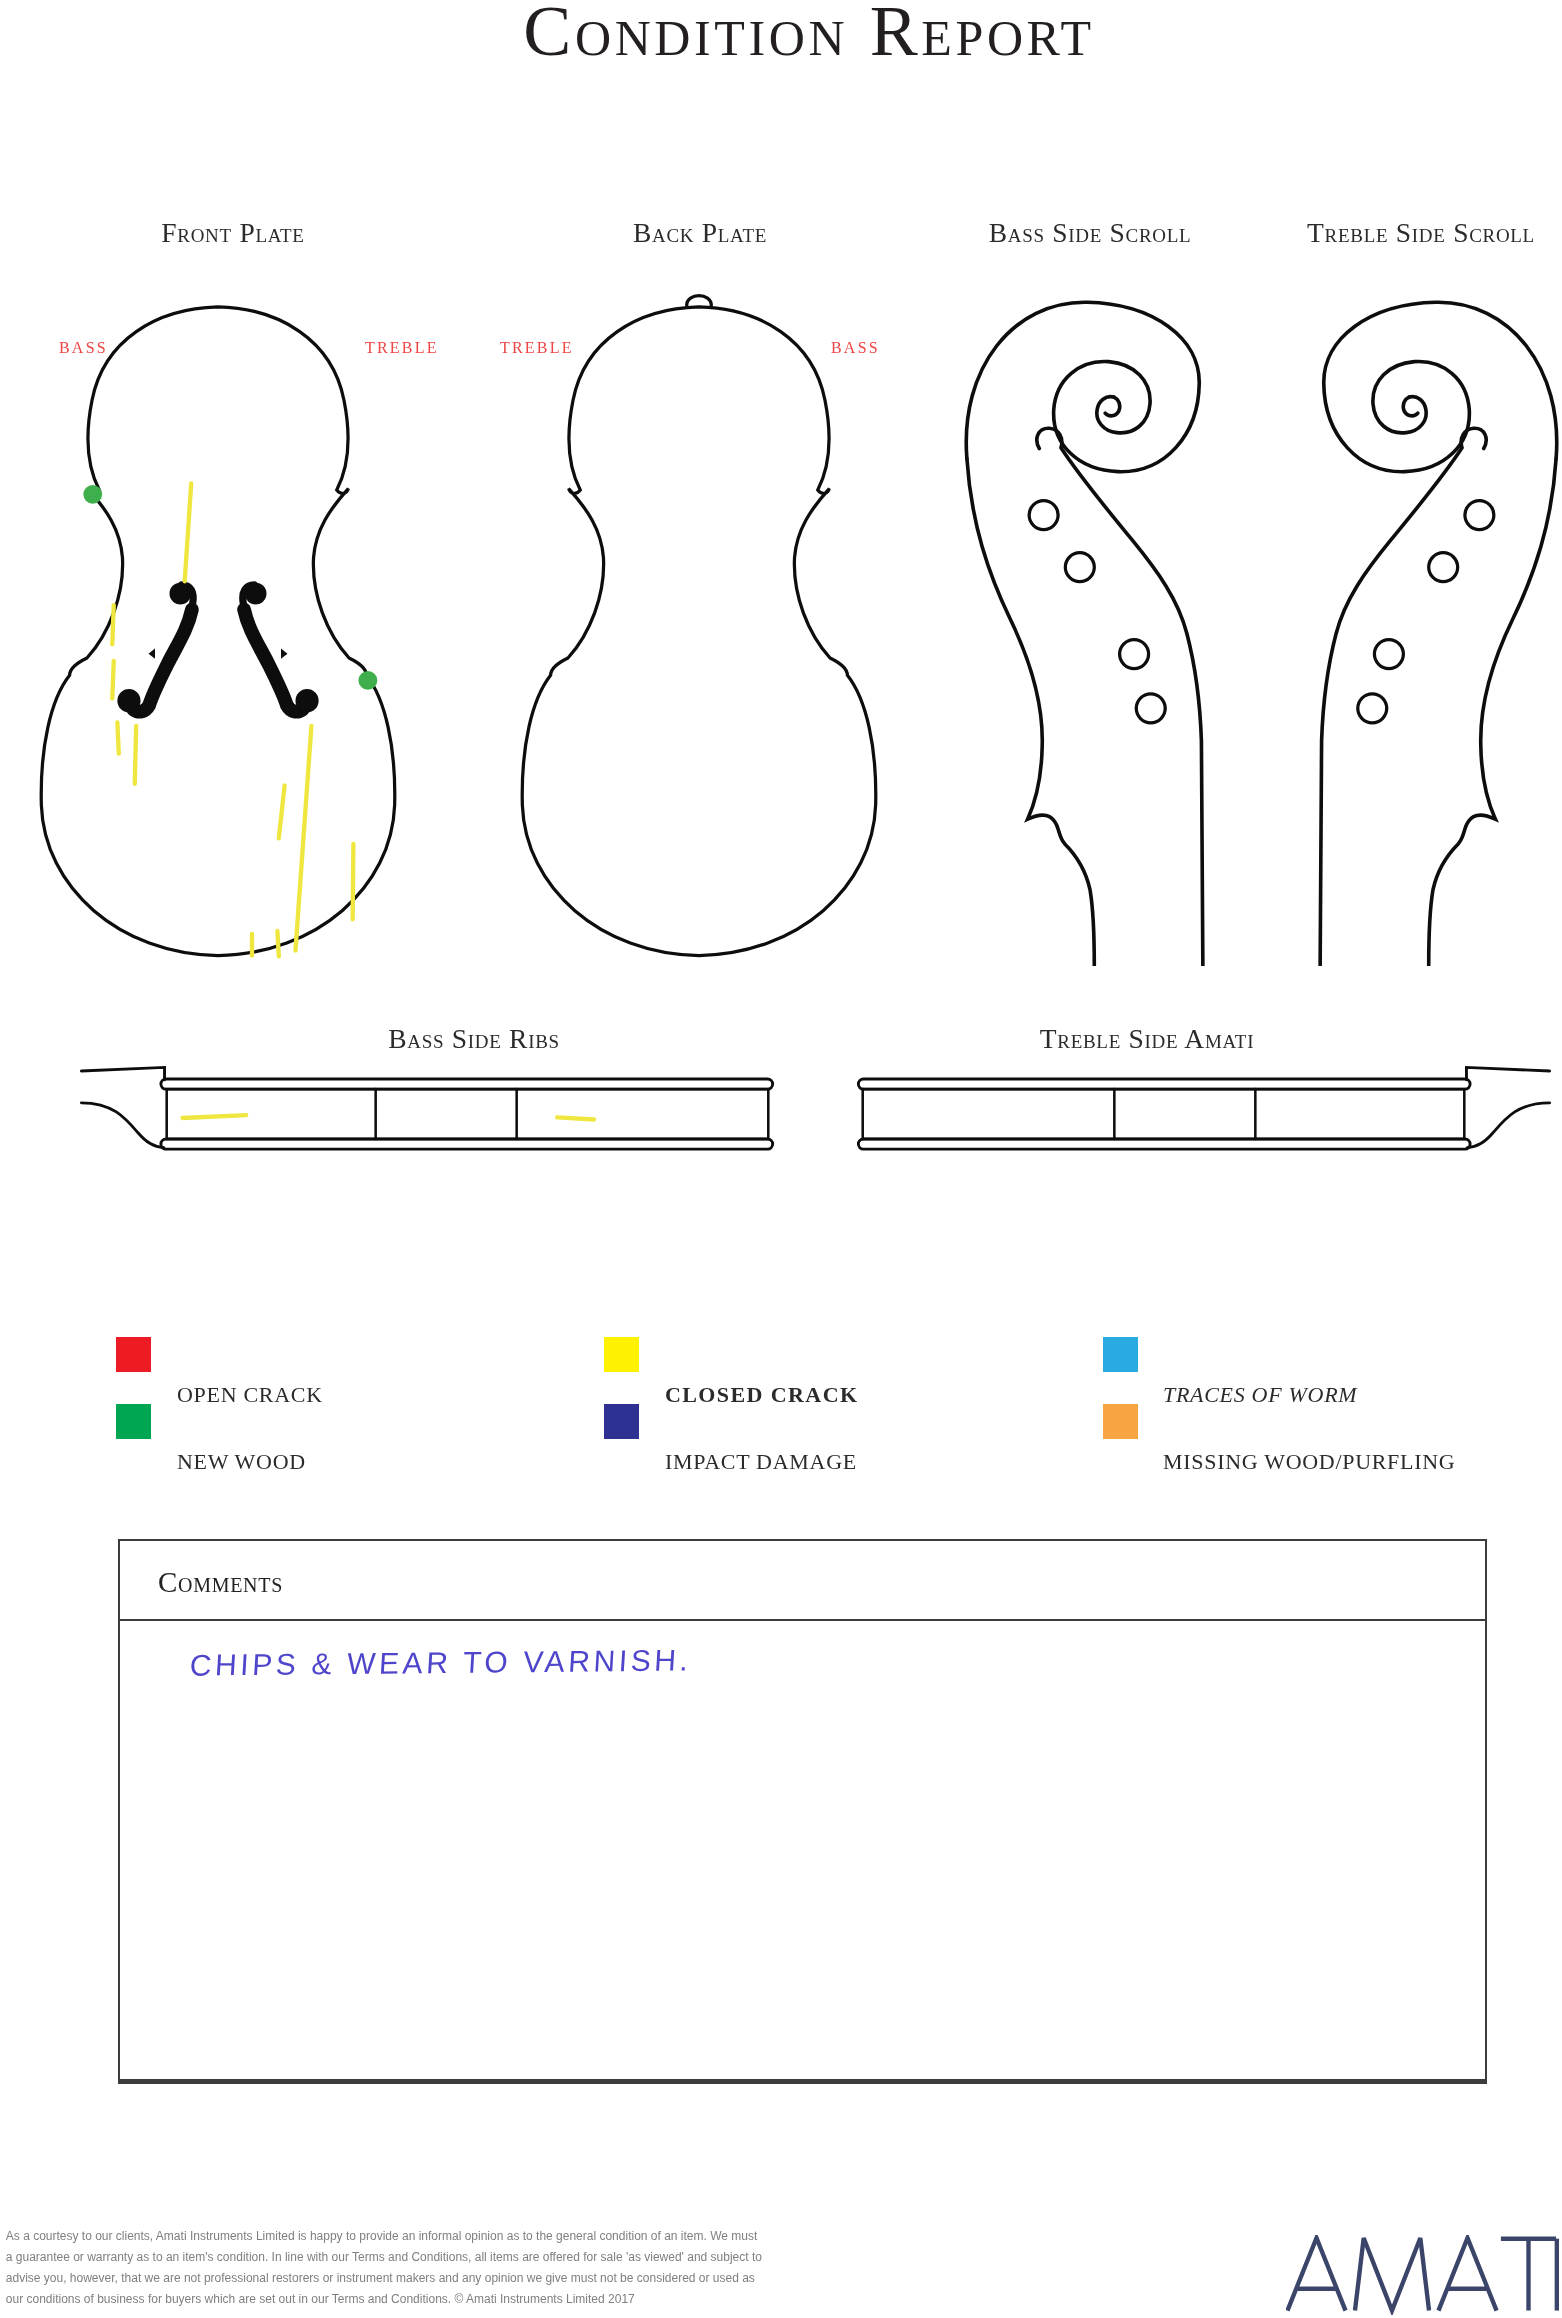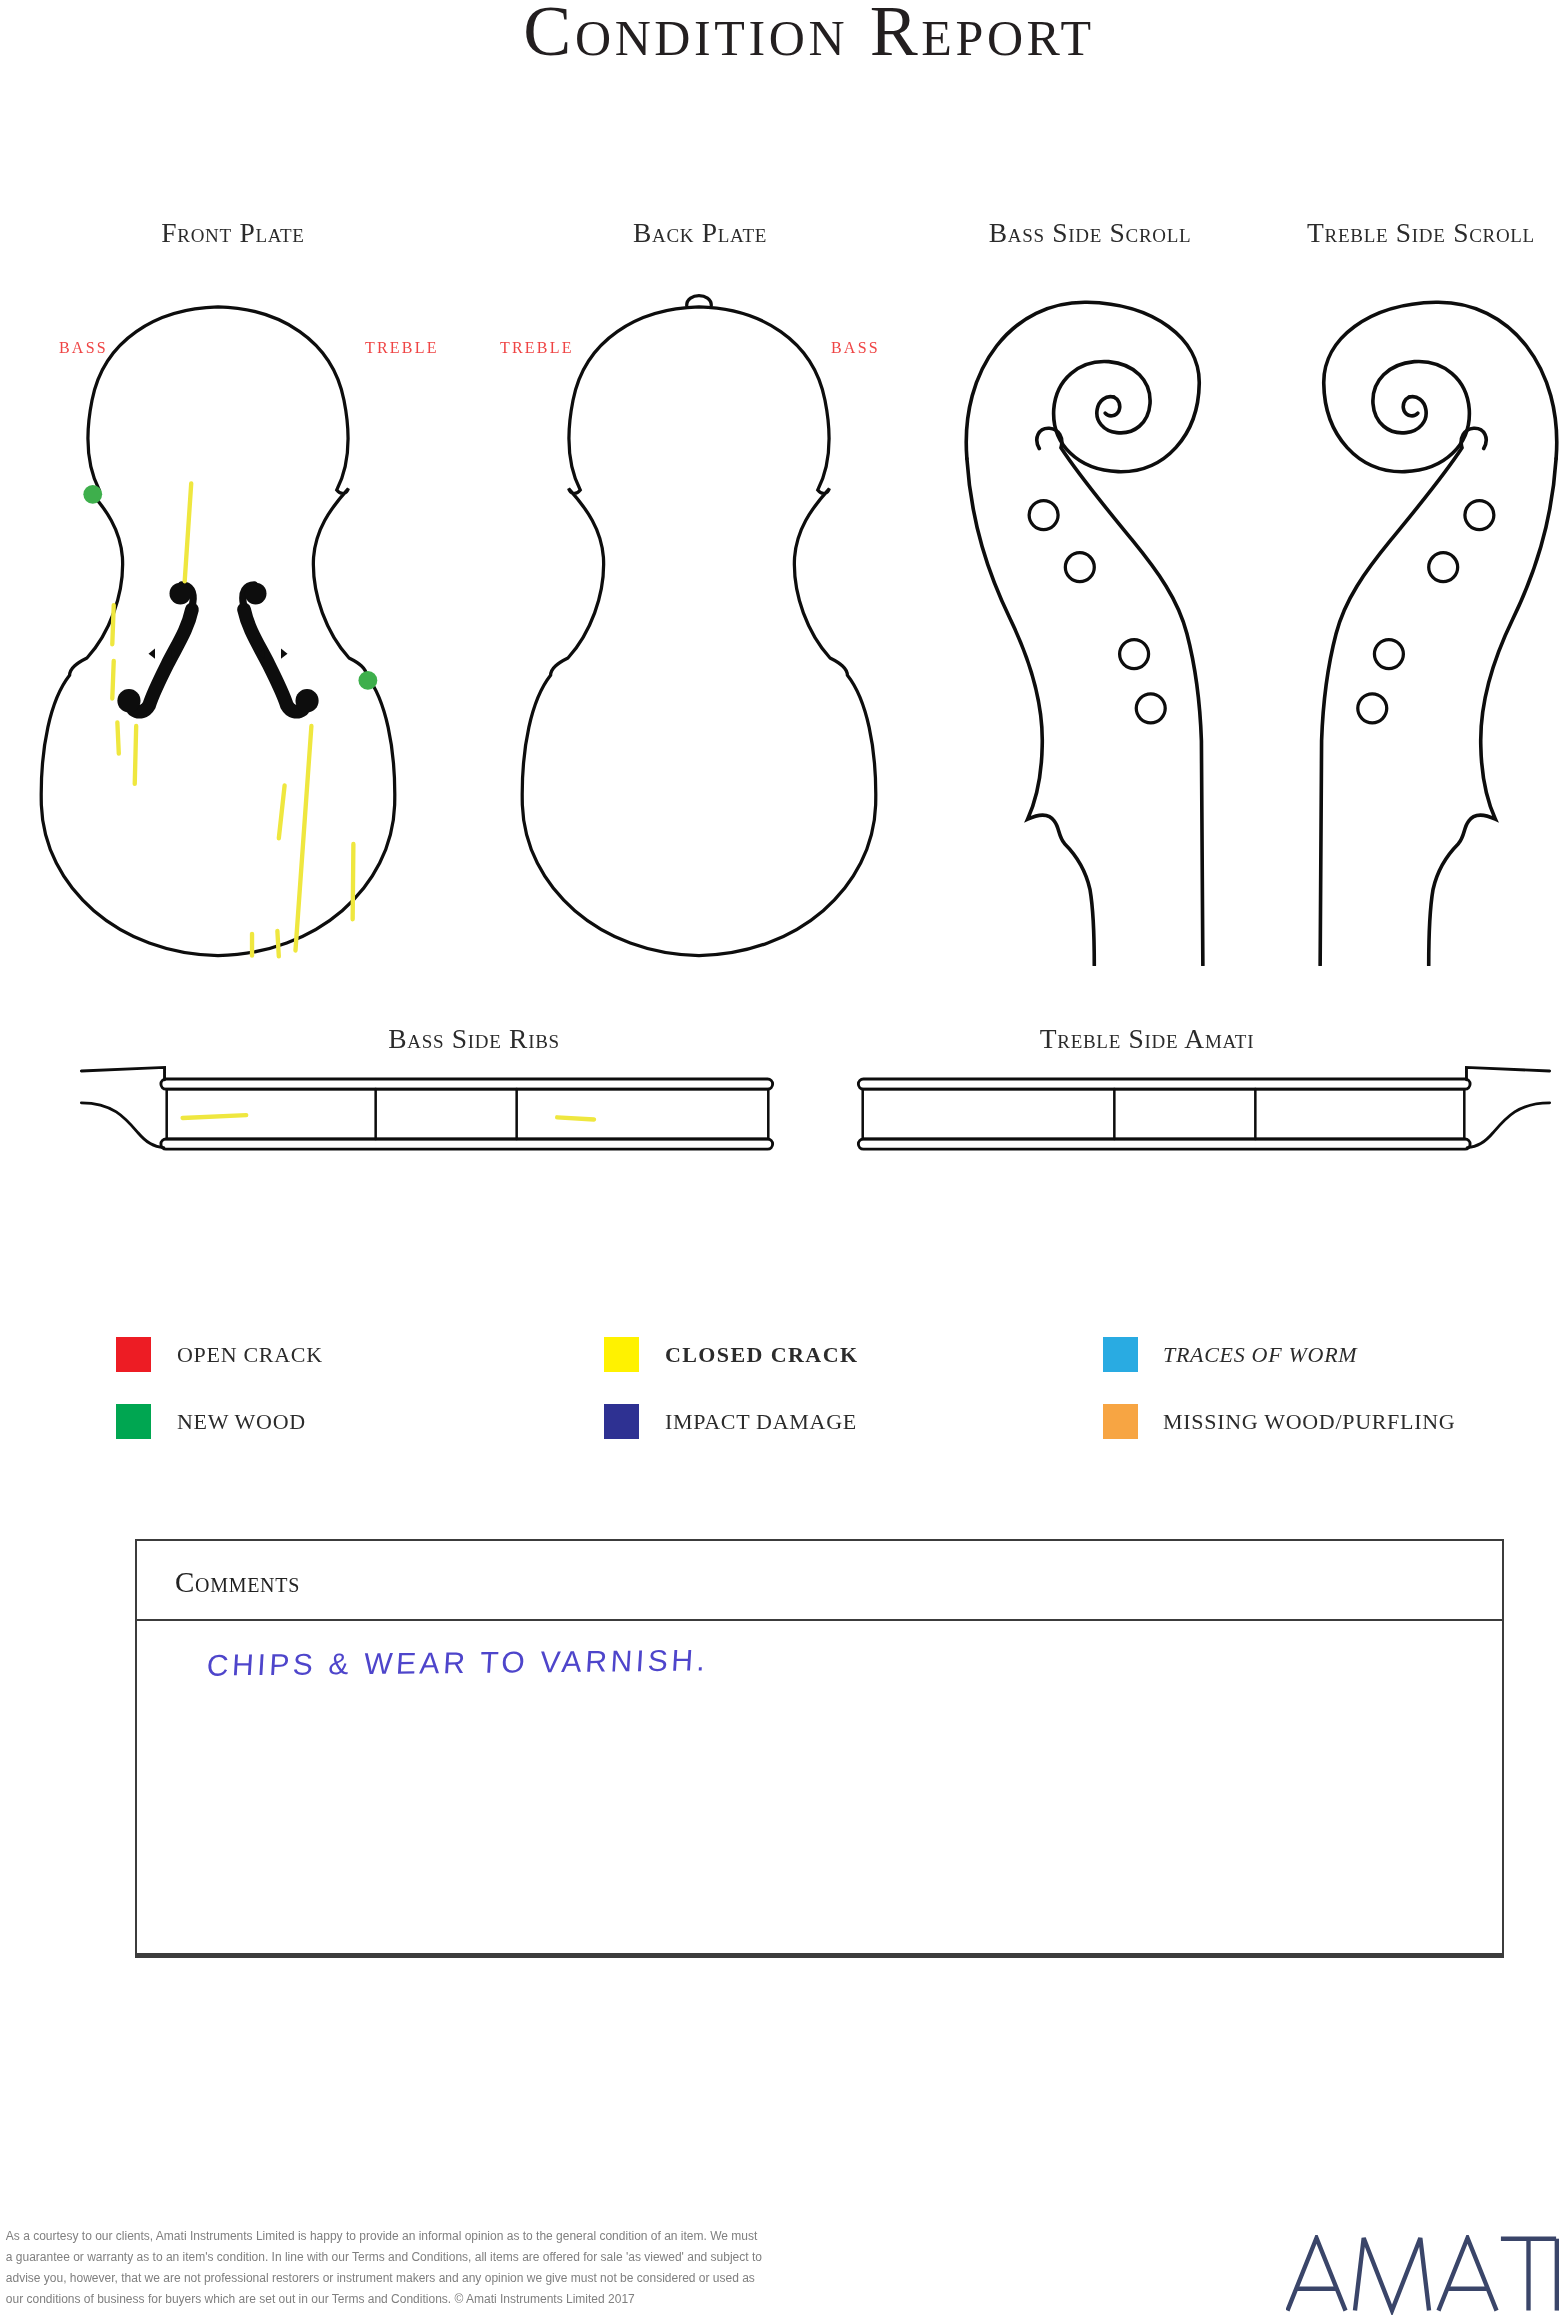--- a/index.html
+++ b/index.html
@@ -9,25 +9,25 @@
   .abs{position:absolute;}
 
   .doc-title{left:0;right:0;top:-10px;text-align:center;
     font-variant:small-caps;font-size:72px;letter-spacing:3.6px;color:#231f20;
     transform:translateX(27.5px);}
 
   .sec-title{font-variant:small-caps;font-size:27.5px;letter-spacing:0.7px;color:#2b2b2b;
     transform:translateX(-50%);white-space:nowrap;}
   .side-label{font-size:16px;letter-spacing:2.2px;color:#ef4444;white-space:nowrap;}
 
-  .legend-label{font-size:22px;letter-spacing:0.7px;color:#2b2b2b;white-space:nowrap;line-height:35px;}
+  .legend-label{font-size:22px;letter-spacing:0.7px;color:#2b2b2b;white-space:nowrap;line-height:35px;margin-top:40px;}
   .legend-label.bold{font-weight:bold;letter-spacing:1.4px;}
   .swatch{width:35px;height:35px;}
 
-  .comments-box{left:135px;top:1539px;width:1369px;height:419px;
+  .comments-box{left:118px;top:1539px;width:1369px;height:545px;
     border:2.2px solid #3c3c3c;border-bottom-width:5px;box-sizing:border-box;background:#fff;}
   .comments-header{height:80px;border-bottom:2.2px solid #3c3c3c;box-sizing:border-box;
     padding:25px 0 0 38px;font-variant:small-caps;font-size:29px;letter-spacing:0.7px;color:#222;}
   .handwriting{left:70px;top:105px;font-family:"Liberation Sans",sans-serif;
     font-size:30px;letter-spacing:3.6px;color:#4e45cb;white-space:nowrap;
     transform:skewX(-4deg) rotate(-0.6deg);}
 
   .footer-text{left:5.8px;top:2226px;width:1087px;
     font-family:"Liberation Sans",sans-serif;font-size:12px;line-height:21px;color:#7f7f7f;}
 

